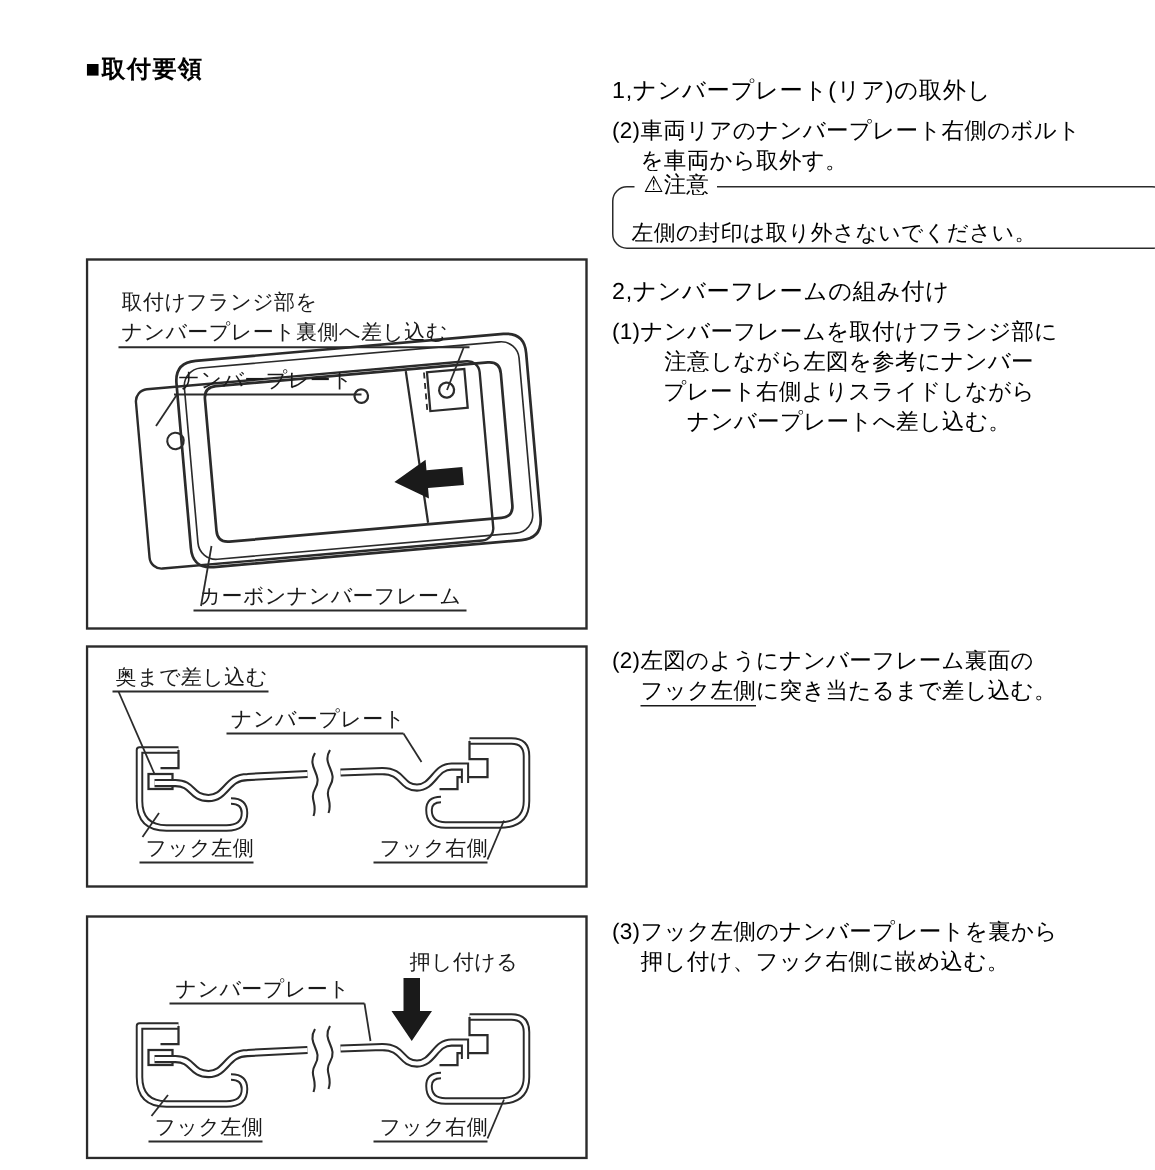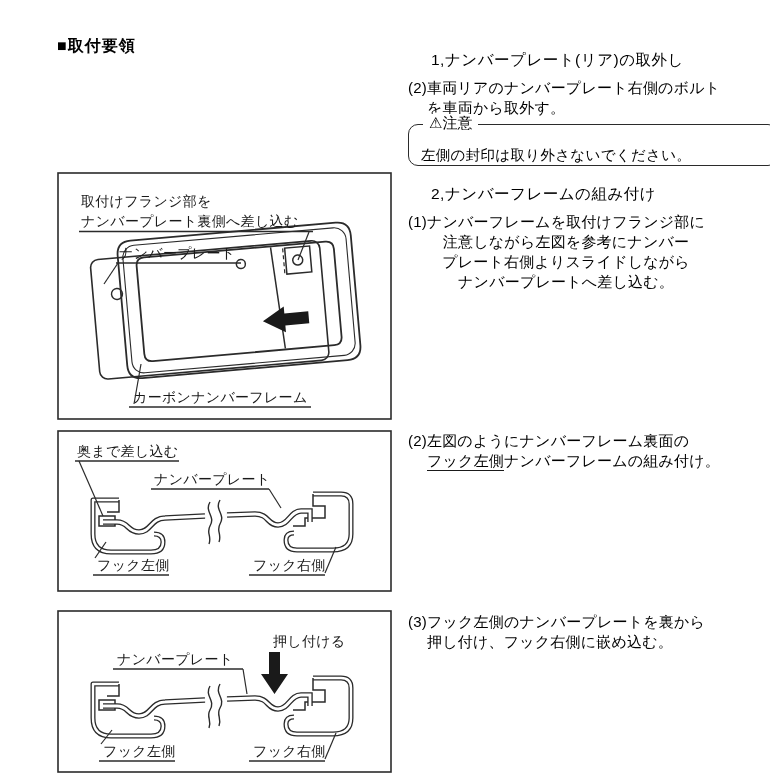--- a/index.html
+++ b/index.html
@@ -1,20 +1,20 @@
 <!DOCTYPE html>
 <html><head>
 <meta charset="utf-8">
 <style>
   html,body{margin:0;padding:0;background:#fff;}
   .page{position:relative;width:770px;height:780px;background:#ffffff;
         font-family:"Liberation Sans",sans-serif;color:#000000;overflow:hidden;}
   .abs{position:absolute;}
   .doc-title{font-size:16px;font-weight:bold;letter-spacing:1px;}
-  .sec-heading{font-size:15.5px;letter-spacing:.5px;margin-left:23px;}
+  .sec-heading{font-size:15.5px;letter-spacing:.5px;}
   .body-text{font-size:15px;line-height:20px;letter-spacing:.2px;}
   .indent{margin-left:19px;}
   .u{border-bottom:1.3px solid #1a1a1a;padding-bottom:1px;}
   .caution-box{position:absolute;left:408px;top:124px;width:370px;height:42px;
                border:1.6px solid #2b2b2b;border-radius:10px;box-sizing:border-box;
                display:flex;align-items:flex-end;}
   .caution-label{position:absolute;top:-11px;left:14px;background:#fff;
                  padding:0 6px;font-size:15px;white-space:nowrap;}
   .caution-text{padding-left:12px;font-size:14.5px;letter-spacing:.3px;}
   svg{display:block;}
@@ -47,21 +47,21 @@
   <div class="abs body-text" style="left:408px;top:212px;text-align:center;">
     <div>(1)ナンバーフレームを取付けフランジ部に</div>
     <div class="indent">注意しながら左図を参考にナンバー</div>
     <div class="indent">プレート右側よりスライドしながら</div>
     <div class="indent">ナンバープレートへ差し込む。</div>
   </div>
 
   <div class="abs body-text" style="left:408px;top:431px;">
     <div>(2)左図のようにナンバーフレーム裏面の</div>
     <div class="indent">
-      <span class="u">フック左側</span><span>ナンバーフレームの組み付け。</span>
+      <span class="u">フック左側</span><span>に突き当たるまで差し込む。</span>
     </div>
   </div>
 
   <div class="abs body-text" style="left:408px;top:612px;">
     <div>(3)フック左側のナンバープレートを裏から</div>
     <div class="indent">押し付け、フック右側に嵌め込む。</div>
   </div>
 
   <svg class="abs" style="left:57px;top:172px;" width="335" height="248" viewBox="0 0 335 248">
     <rect x="1" y="1" width="333" height="246" class="ln" stroke-width="1.6"></rect>

